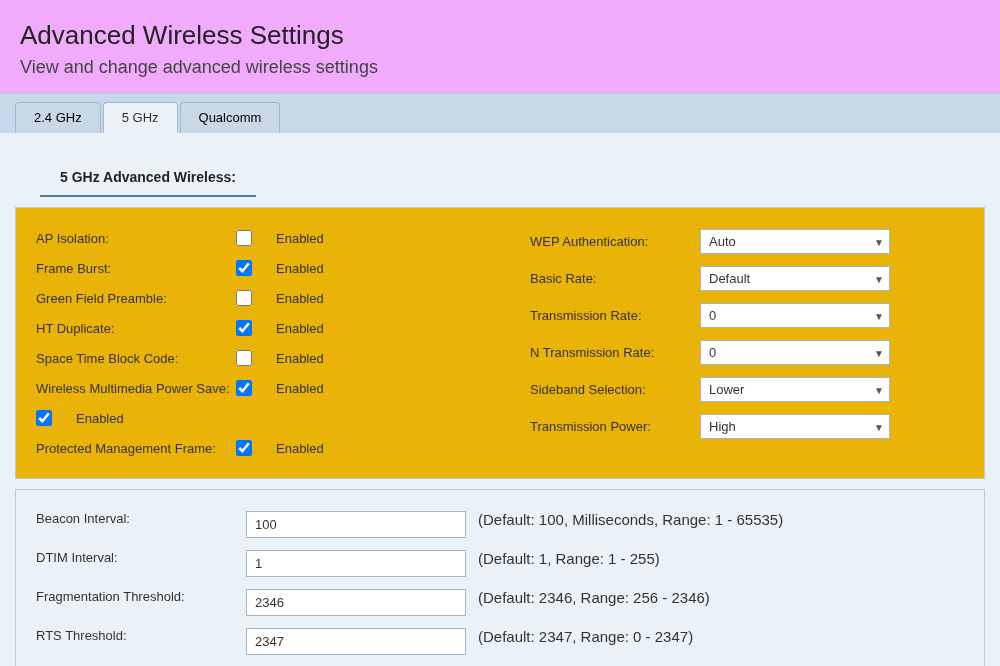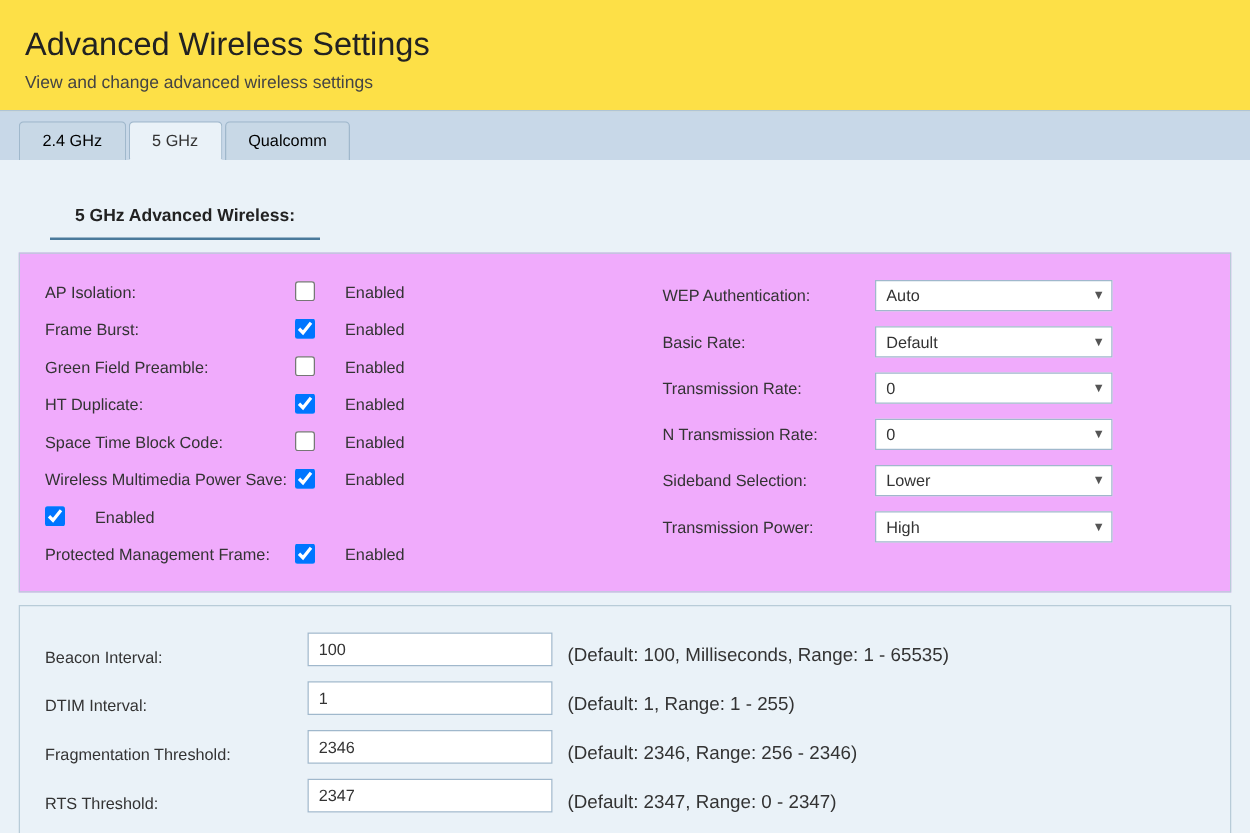--- a/index.html
+++ b/index.html
@@ -4,34 +4,34 @@
   <style>
     * { box-sizing: border-box; margin: 0; padding: 0; }
     body {
       font-family: Arial, sans-serif;
       font-size: 13px;
       background: #c8d8e8;
       color: #333;
     }
 
     .page-header {
-      background: #fde047;
+      background: #f0abfc;
       padding: 20px 20px 15px 20px;
       border-bottom: 1px solid #b0c4d4;
     }
 
     .page-title {
       font-size: 26px;
       font-weight: normal;
       color: #222;
       margin-bottom: 6px;
     }
 
     .page-subtitle {
-      font-size: 14px;
+      font-size: 18px;
       color: #444;
     }
 
     .tabs-container {
       background: #c8d8e8;
       padding: 8px 0 0 15px;
       display: flex;
       gap: 0;
     }
 
@@ -68,21 +68,21 @@
       padding: 12px 20px 10px 20px;
       font-size: 14px;
       font-weight: bold;
       color: #222;
       border-bottom: 2px solid #4a7a9b;
       display: inline-block;
       margin: 12px 0 0 20px;
     }
 
     .settings-panel {
-      background: #f0abfc;
+      background: #eab308;
       border: 1px solid #b8ccd8;
       margin: 6px 15px 10px 15px;
       padding: 15px 20px;
     }
 
     .settings-grid {
       display: grid;
       grid-template-columns: 1fr 1fr;
       gap: 0;
     }
@@ -167,33 +167,33 @@
 
     .inputs-panel {
       background: #eaf2f8;
       border: 1px solid #b8ccd8;
       margin: 0 15px 10px 15px;
       padding: 15px 20px;
     }
 
     .input-row {
       display: flex;
-      align-items: flex-end;
+      align-items: flex-start;
       padding: 6px 0;
       min-height: 32px;
     }
 
     .input-label {
       flex: 0 0 210px;
       font-size: 13px;
       color: #333;
     }
 
     .input-field {
-      width: 196px;
+      width: 220px;
       padding: 5px 8px;
       border: 1px solid #a0b8cc;
       background: white;
       font-size: 13px;
       color: #333;
       margin-right: 12px;
     }
 
     .input-hint {
       font-size: 15px;

